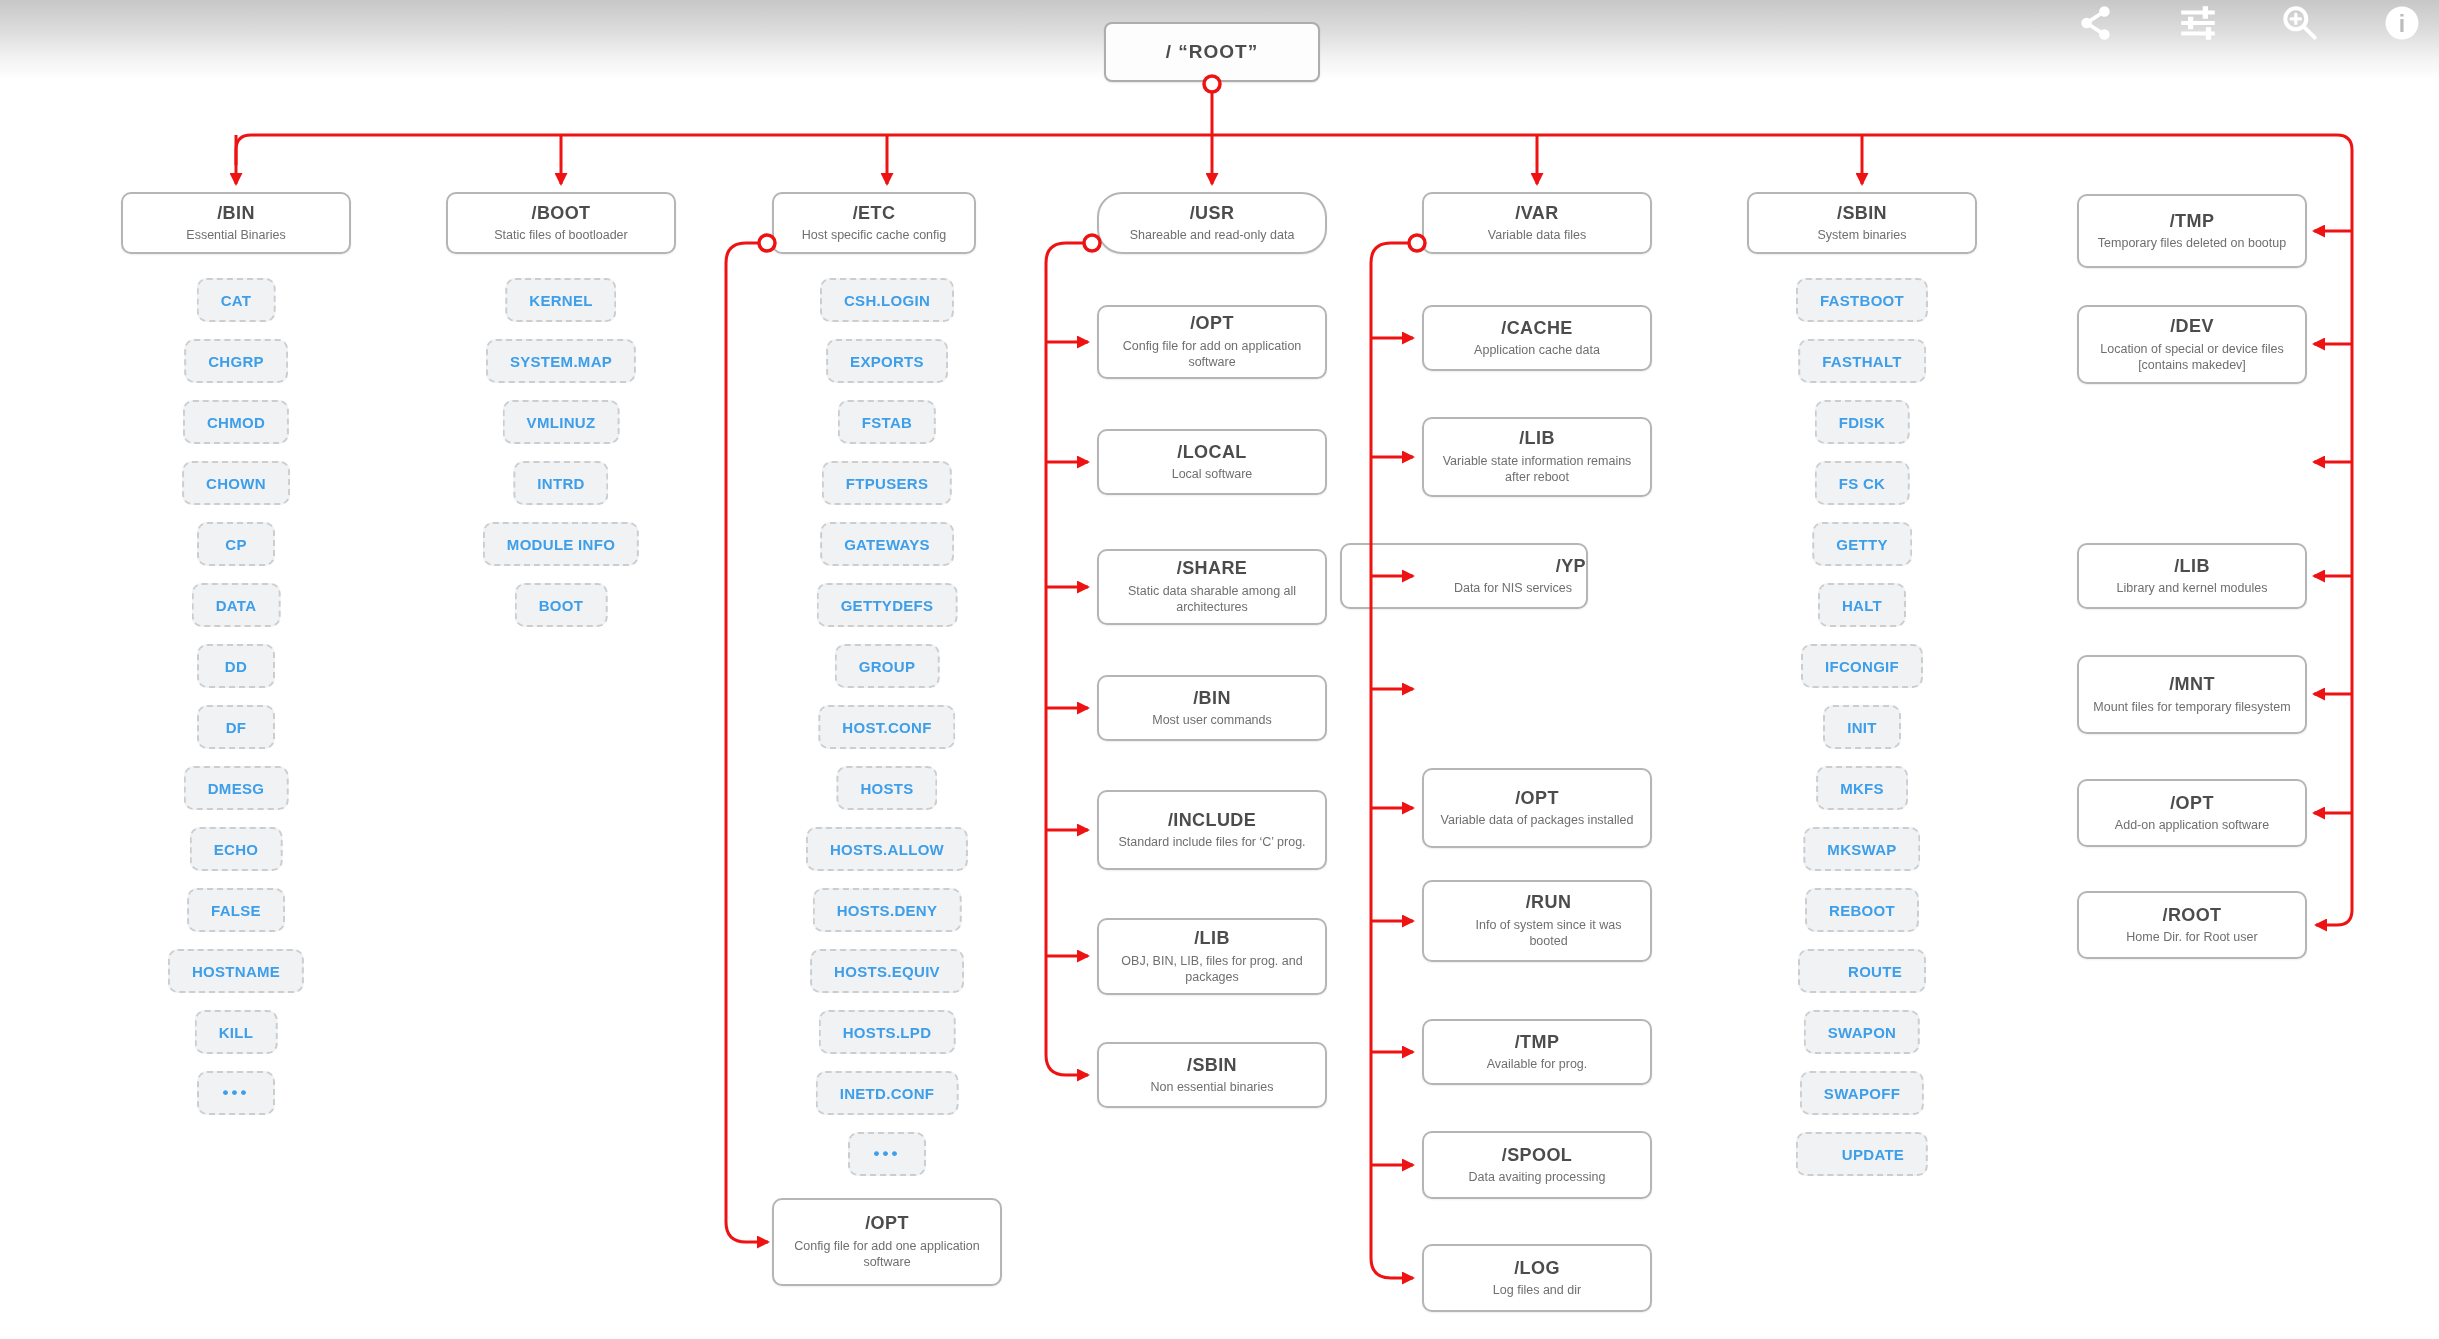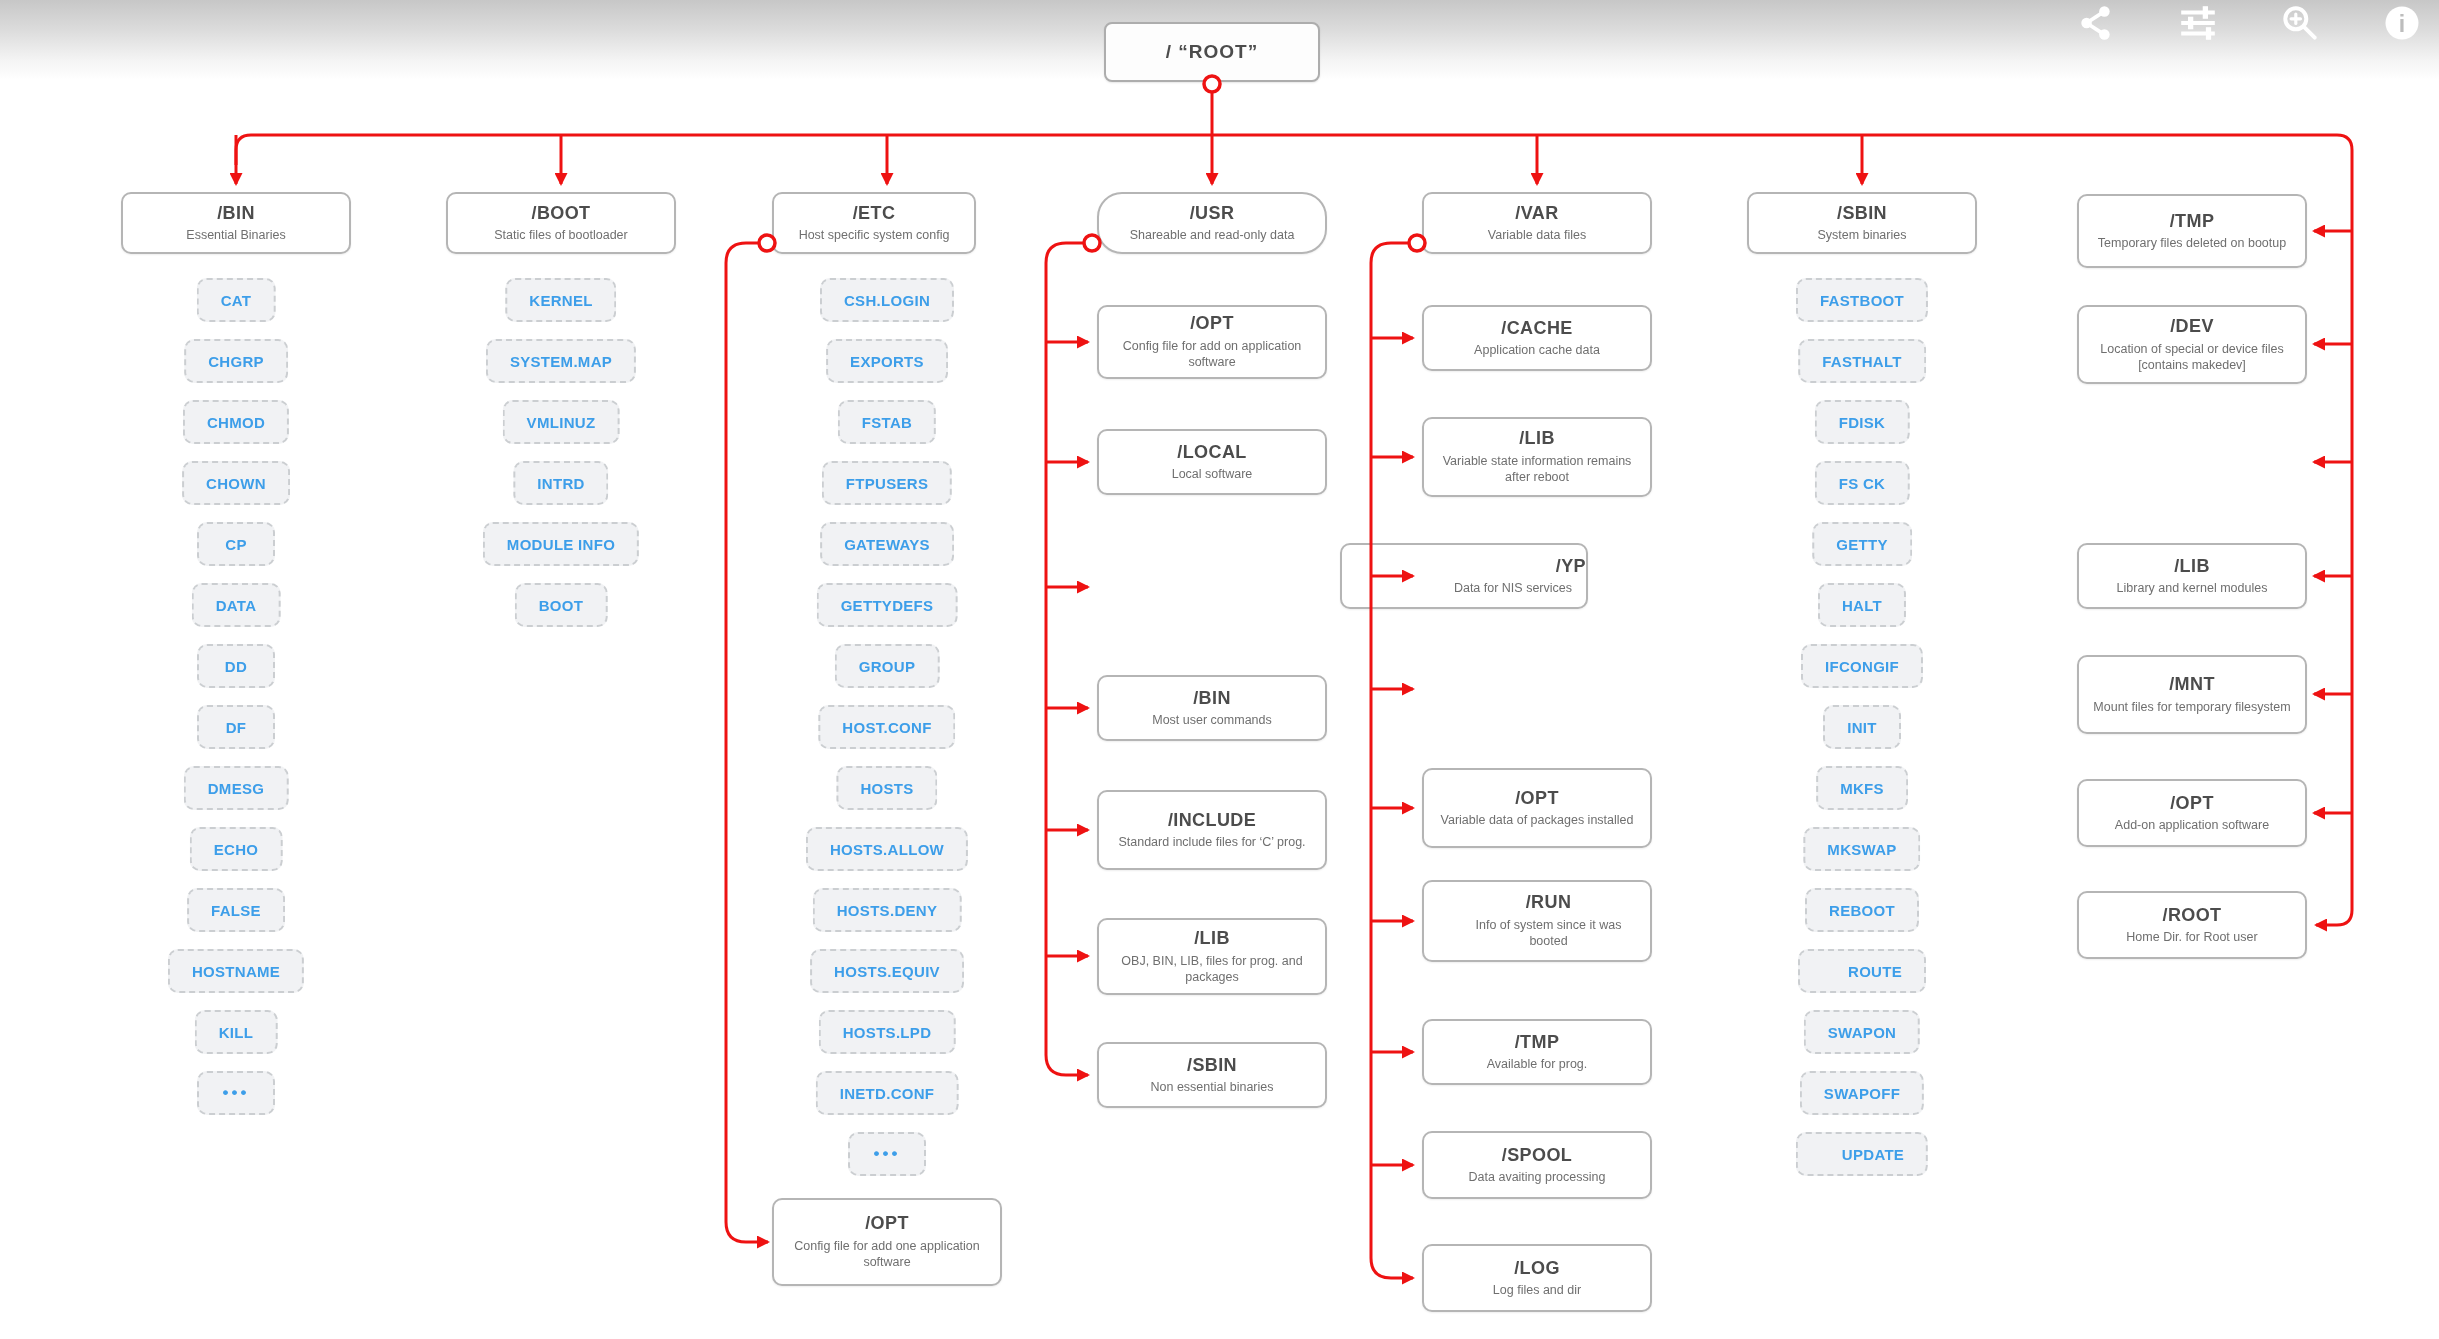--- a/index.html
+++ b/index.html
@@ -102,21 +102,21 @@
         <div class="desc">Static files of bootloader</div>
       </div>
       <div class="chip" style="left: 561px; top: 278px;">KERNEL</div>
       <div class="chip" style="left: 561px; top: 339px;">SYSTEM.MAP</div>
       <div class="chip" style="left: 561px; top: 400px;">VMLINUZ</div>
       <div class="chip" style="left: 561px; top: 461px;">INTRD</div>
       <div class="chip" style="left: 561px; top: 522px;">MODULE INFO</div>
       <div class="chip" style="left: 561px; top: 583px;">BOOT</div>
       <div class="node" style="left: 772px; top: 192px; width: 204px; min-height: 62px;">
         <div class="title">/ETC</div>
-        <div class="desc">Host specific system config</div>
+        <div class="desc">Host specific cache config</div>
       </div>
       <div class="chip" style="left: 887px; top: 278px;">CSH.LOGIN</div>
       <div class="chip" style="left: 887px; top: 339px;">EXPORTS</div>
       <div class="chip" style="left: 887px; top: 400px;">FSTAB</div>
       <div class="chip" style="left: 887px; top: 461px;">FTPUSERS</div>
       <div class="chip" style="left: 887px; top: 522px;">GATEWAYS</div>
       <div class="chip" style="left: 887px; top: 583px;">GETTYDEFS</div>
       <div class="chip" style="left: 887px; top: 644px;">GROUP</div>
       <div class="chip" style="left: 887px; top: 705px;">HOST.CONF</div>
       <div class="chip" style="left: 887px; top: 766px;">HOSTS</div>
@@ -134,20 +134,24 @@
         <div class="title">/USR</div>
         <div class="desc">Shareable and read-only data</div>
       </div>
       <div class="node" style="left: 1097px; top: 305px; width: 230px; min-height: 74px;">
         <div class="title">/OPT</div>
         <div class="desc">Config file for add on application software</div>
       </div>
       <div class="node" style="left: 1097px; top: 429px; width: 230px; min-height: 66px;">
         <div class="title">/LOCAL</div>
         <div class="desc">Local software</div>
+      </div>
+      <div class="node" style="left: 1097px; top: 549px; width: 230px; min-height: 76px;">
+        <div class="title">/SHARE</div>
+        <div class="desc">Static data sharable among all architectures</div>
       </div>
       <div class="node" style="left: 1097px; top: 675px; width: 230px; min-height: 66px;">
         <div class="title">/BIN</div>
         <div class="desc">Most user commands</div>
       </div>
       <div class="node" style="left: 1097px; top: 790px; width: 230px; min-height: 80px;">
         <div class="title">/INCLUDE</div>
         <div class="desc">Standard include files for ‘C’ prog.</div>
       </div>
       <div class="node" style="left: 1097px; top: 918px; width: 230px; min-height: 77px;">

